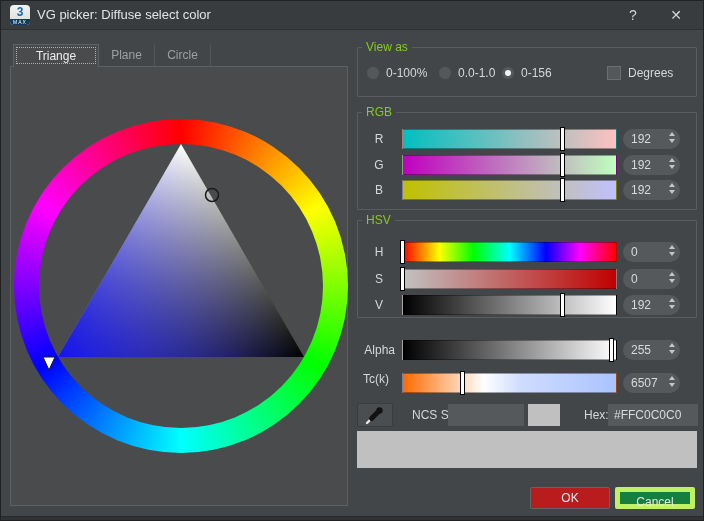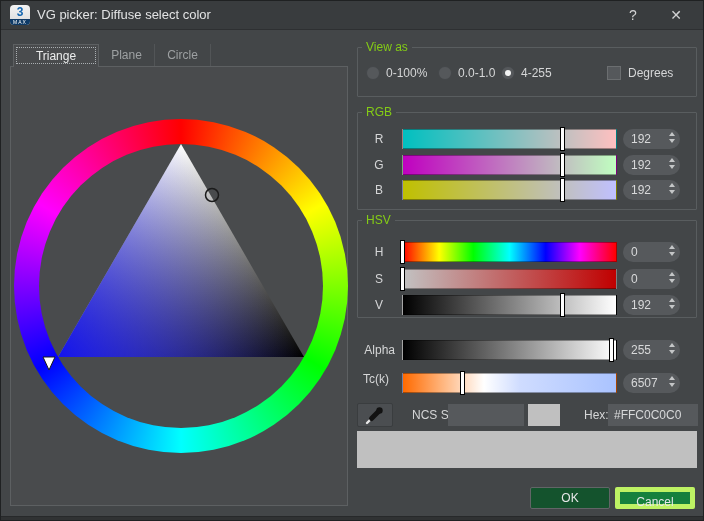--- a/index.html
+++ b/index.html
@@ -66,21 +66,21 @@
               border-radius:2px; display:flex; align-items:center; justify-content:center; }
   .text-input { position:absolute; height:22px; background:#56595c; border:none; color:#d8d9da;
                 font-family:"Liberation Sans", sans-serif; font-size:12px; padding:0 6px; outline:none; }
   .swatch { position:absolute; height:22px; }
   .inline-label { position:absolute; height:24px; line-height:24px; color:#d5d6d7; }
 
   .preview { position:absolute; left:357px; top:431px; width:340px; height:37px; }
 
   .btn { position:absolute; width:80px; height:22px; line-height:20px; text-align:center;
          font-size:12px; color:#e6e7e8; border-radius:2px; }
-  .btn-ok { background:#14532d; border:1px solid #626567; }
+  .btn-ok { background:#b91c1c; border:1px solid #626567; }
   .btn-cancel { background:#15803d; border:5px solid #bef264; }
 
   .bottom-strip { position:absolute; left:0; bottom:0; width:704px; height:5px; background:#303233;
                   border-top:1px solid #27292a; }
 </style>
 </head>
 <body>
 
 <div class="titlebar">
   <div class="app-icon">
@@ -123,21 +123,21 @@
 <div class="radio-item" style="left:366px;top:65px;">
   <div class="radio"></div>
   <span>0-100%</span>
 </div>
 <div class="radio-item" style="left:438px;top:65px;">
   <div class="radio"></div>
   <span>0.0-1.0</span>
 </div>
 <div class="radio-item" style="left:501px;top:65px;">
   <div class="radio selected"></div>
-  <span>4-255</span>
+  <span>0-156</span>
 </div>
 <div class="check-item" style="left:607px;top:65px;">
   <div class="checkbox"></div>
   <span>Degrees</span>
 </div>
 
 <div class="group" style="left:357px;top:112px;width:340px;height:98px;"></div>
 <div class="group-label" style="left:362px;top:106px;">RGB</div>
 
 <div class="row-label" style="left:368px;top:129px;width:22px;text-align:center;">R</div>

